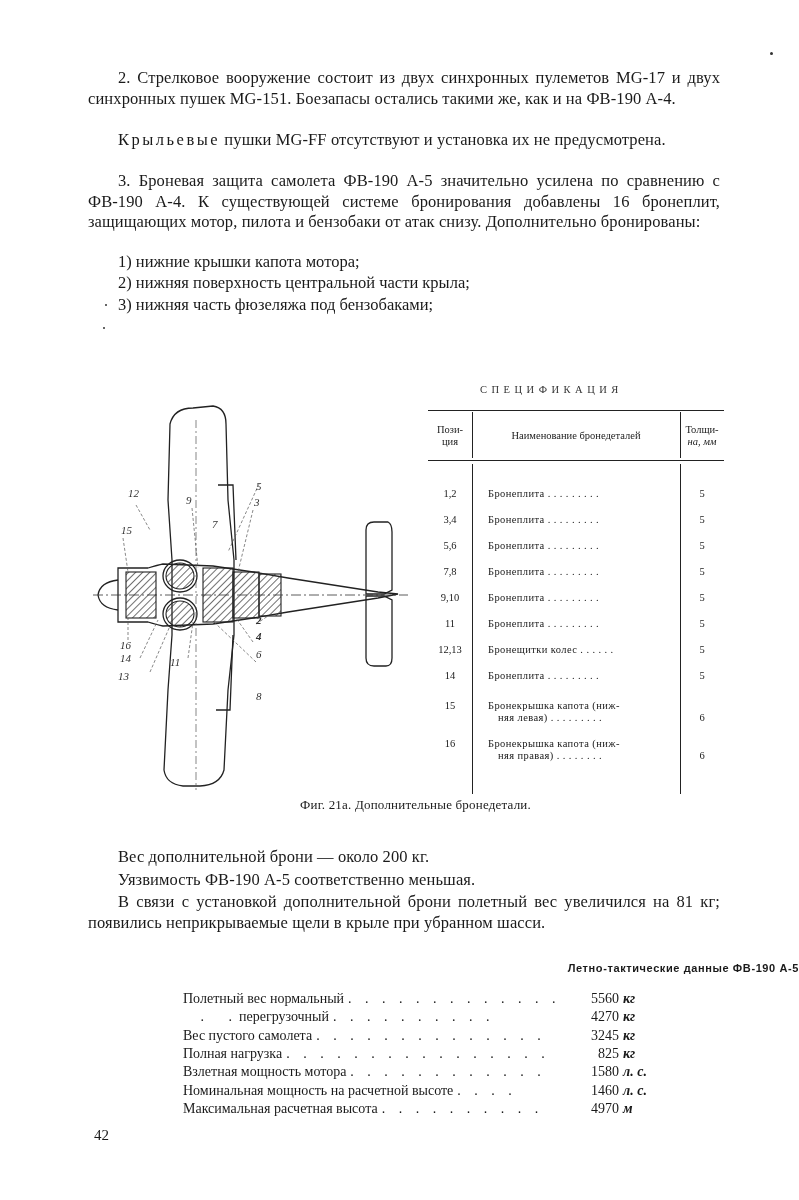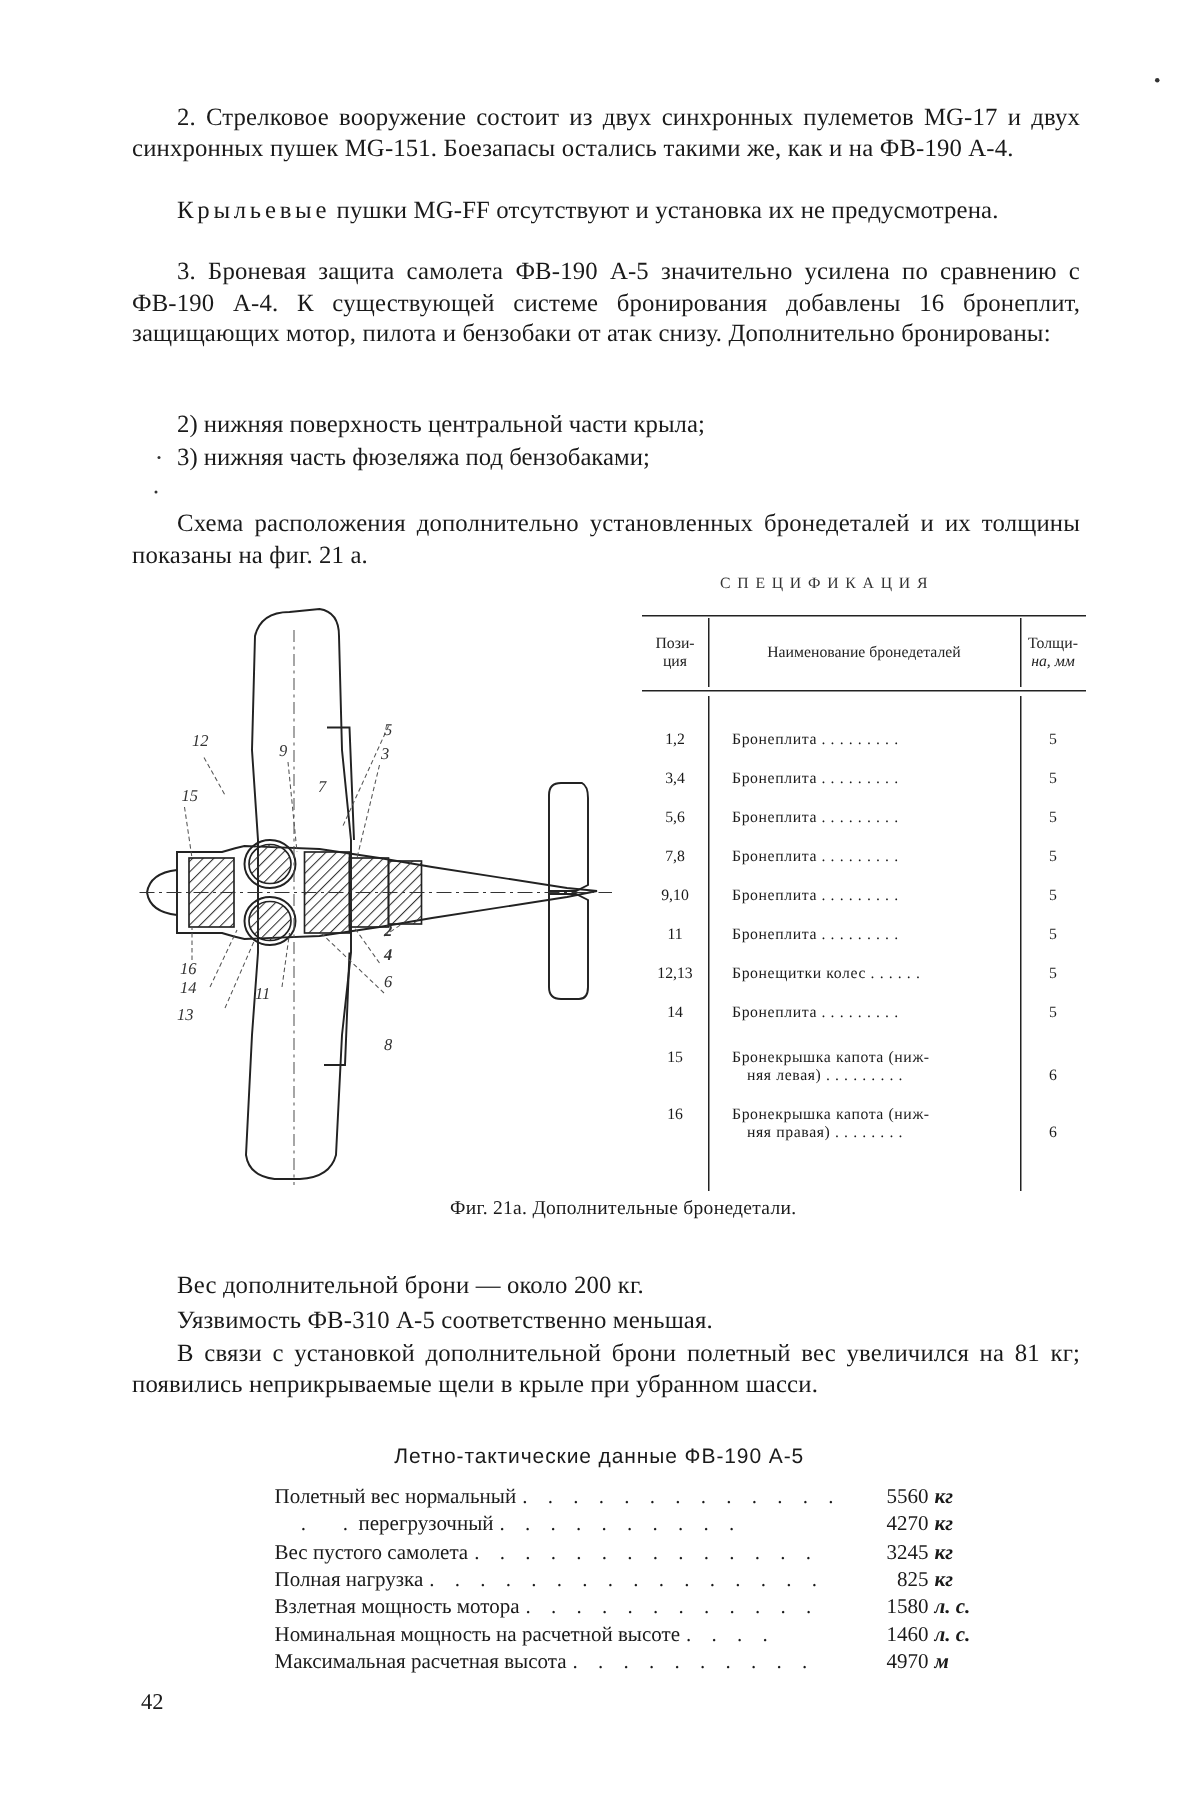--- a/index.html
+++ b/index.html
@@ -27,22 +27,22 @@
   .th { position: absolute; font-size: 10.5px; line-height: 12px; text-align: center; color: #222; }
   .row { position: absolute; left: 0; width: 296px; font-size: 10.5px; }
   .row .pos { position: absolute; left: 0; width: 44px; text-align: center; }
   .row .name { position: absolute; left: 60px; width: 210px; line-height: 12px; letter-spacing: 0.4px; }
   .row .thick { position: absolute; left: 252px; width: 44px; text-align: center; }
   .caption {
     position: absolute; left: 0; width: 799px; top: 797px; text-align: center;
     font-size: 13px; letter-spacing: 0.2px; padding-left: 16px;
   }
   .perf-title {
-    position: absolute; left: 0; width: 799px; top: 962px; text-align: center;
-    font-family: "Liberation Sans", "DejaVu Sans", sans-serif; font-size: 14px; letter-spacing: 0.6px;
+    position: absolute; left: 0; width: 799px; top: 962px; text-align: right;
+    font-family: "Liberation Sans", "DejaVu Sans", sans-serif; font-size: 11px; letter-spacing: 0.6px; font-weight: bold;
   }
   .perf-row { position: absolute; left: 183px; width: 460px; font-size: 14px; line-height: 18px; }
   .perf-row .label { position: absolute; left: 0; white-space: nowrap; }
   .perf-row .val { position: absolute; left: 392px; width: 44px; text-align: right; }
   .perf-row .unit { position: absolute; left: 440px; font-style: italic; white-space: nowrap; font-weight: bold; }
   .dots { letter-spacing: 5px; }
   .page-num { position: absolute; left: 94px; top: 1127px; font-size: 15px; }
   .speck { position: absolute; width: 3px; height: 3px; background: #333; border-radius: 50%; }
   .drawing { position: absolute; left: 88px; top: 400px; width: 340px; height: 395px; }
 </style>
@@ -59,28 +59,26 @@
 
   <div class="para" style="top:130px">
     <span class="indent"></span><span class="spaced">Крыльевые</span>
     <span>пушки MG-FF отсутствуют и установка их не предусмотрена.</span>
   </div>
 
   <div class="para" style="top:171px">
     <span class="indent"></span><span>3. Броневая защита самолета ФВ-190 А-5 значительно усилена по сравнению с ФВ-190 А-4. К существующей системе бронирования добавлены 16 бронеплит, защищающих мотор, пилота и бензобаки от атак снизу. Дополнительно бронированы:</span>
   </div>
 
+  <div class="list-item" style="top:252px">1) нижние крышки капота мотора;</div>
   <div class="list-item" style="top:273px">2) нижняя поверхность центральной части крыла;</div>
   <div class="list-item" style="top:295px">3) нижняя часть фюзеляжа под бензобаками;</div>
   <span class="speck" style="left:105px;top:304px;width:2px;height:2px"></span>
   <span class="speck" style="left:103px;top:327px;width:2px;height:2px"></span>
 
-  <div class="para" style="top:339px">
-    <span class="indent"></span><span>Схема расположения дополнительно установленных бронедеталей и их толщины показаны на фиг. 21 а.</span>
-  </div>
 
   <div class="drawing">
     <svg width="340" height="395" viewBox="0 0 340 395">
       <defs>
         <pattern id="hatch" width="5" height="5" patternUnits="userSpaceOnUse" patternTransform="rotate(45)">
           <line x1="0" y1="0" x2="0" y2="5" stroke="#333" stroke-width="1.4"></line>
         </pattern>
       </defs>
       <g fill="none" stroke="#222" stroke-width="1.3">
 
@@ -240,21 +238,21 @@
         </div>
       </div>
   </div>
 
   <div class="caption">Фиг. 21а. Дополнительные бронедетали.</div>
 
   <div class="para" style="top:847px">
     <span class="indent"></span><span>Вес дополнительной брони — около 200 кг.</span>
   </div>
   <div class="para" style="top:870px">
-    <span class="indent"></span><span>Уязвимость ФВ-310 А-5 соответственно меньшая.</span>
+    <span class="indent"></span><span>Уязвимость ФВ-190 А-5 соответственно меньшая.</span>
   </div>
   <div class="para" style="top:892px">
     <span class="indent"></span><span>В связи с установкой дополнительной брони полетный вес увеличился на 81 кг; появились неприкрываемые щели в крыле при убранном шасси.</span>
   </div>
 
   <div class="perf-title">Летно-тактические данные ФВ-190 А-5</div>
   <div id="perf-rows">
       <div class="perf-row" style="top: 990px;">
         <span class="label"><span>Полетный вес нормальный</span><span class="dots" style="margin-left: 4px;">. . . . . . . . . . . . .</span></span>
         <span class="val">5560</span>

